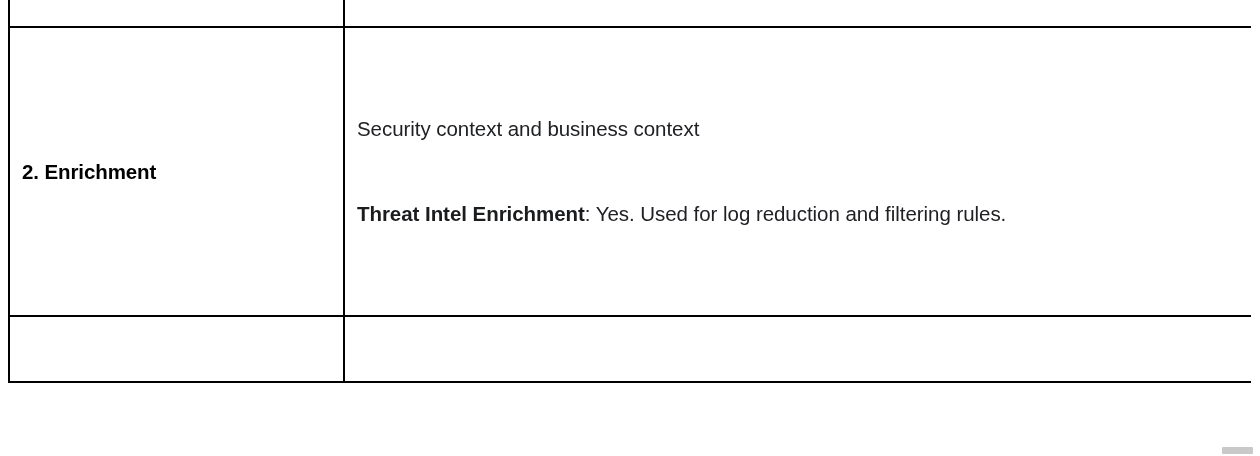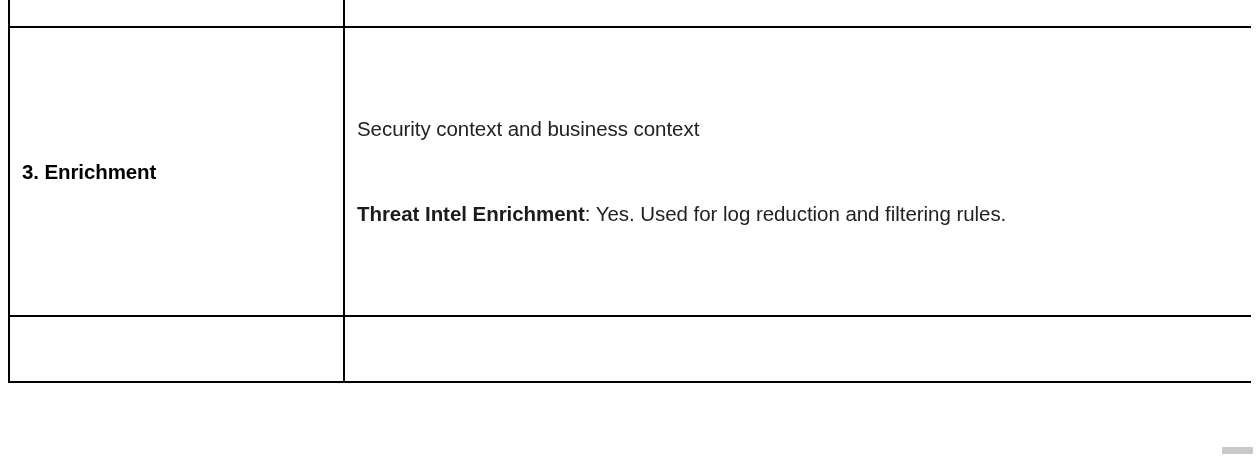--- a/index.html
+++ b/index.html
@@ -106,21 +106,21 @@
 
     <table class="spec-table">
       <tbody>
 
         <tr class="row-clipped-top">
           <td class="col-label"></td>
           <td class="col-body"></td>
         </tr>
 
         <tr class="row-enrichment">
-          <td class="col-label">3. Enrichment</td>
+          <td class="col-label">2. Enrichment</td>
           <td class="col-body">
             <p class="para">
               <span>Security context and business context</span>
             </p>
             <p class="para">
               <strong>Threat Intel Enrichment</strong><span>: Yes. Used for log reduction and filtering rules.</span>
             </p>
           </td>
         </tr>
 

